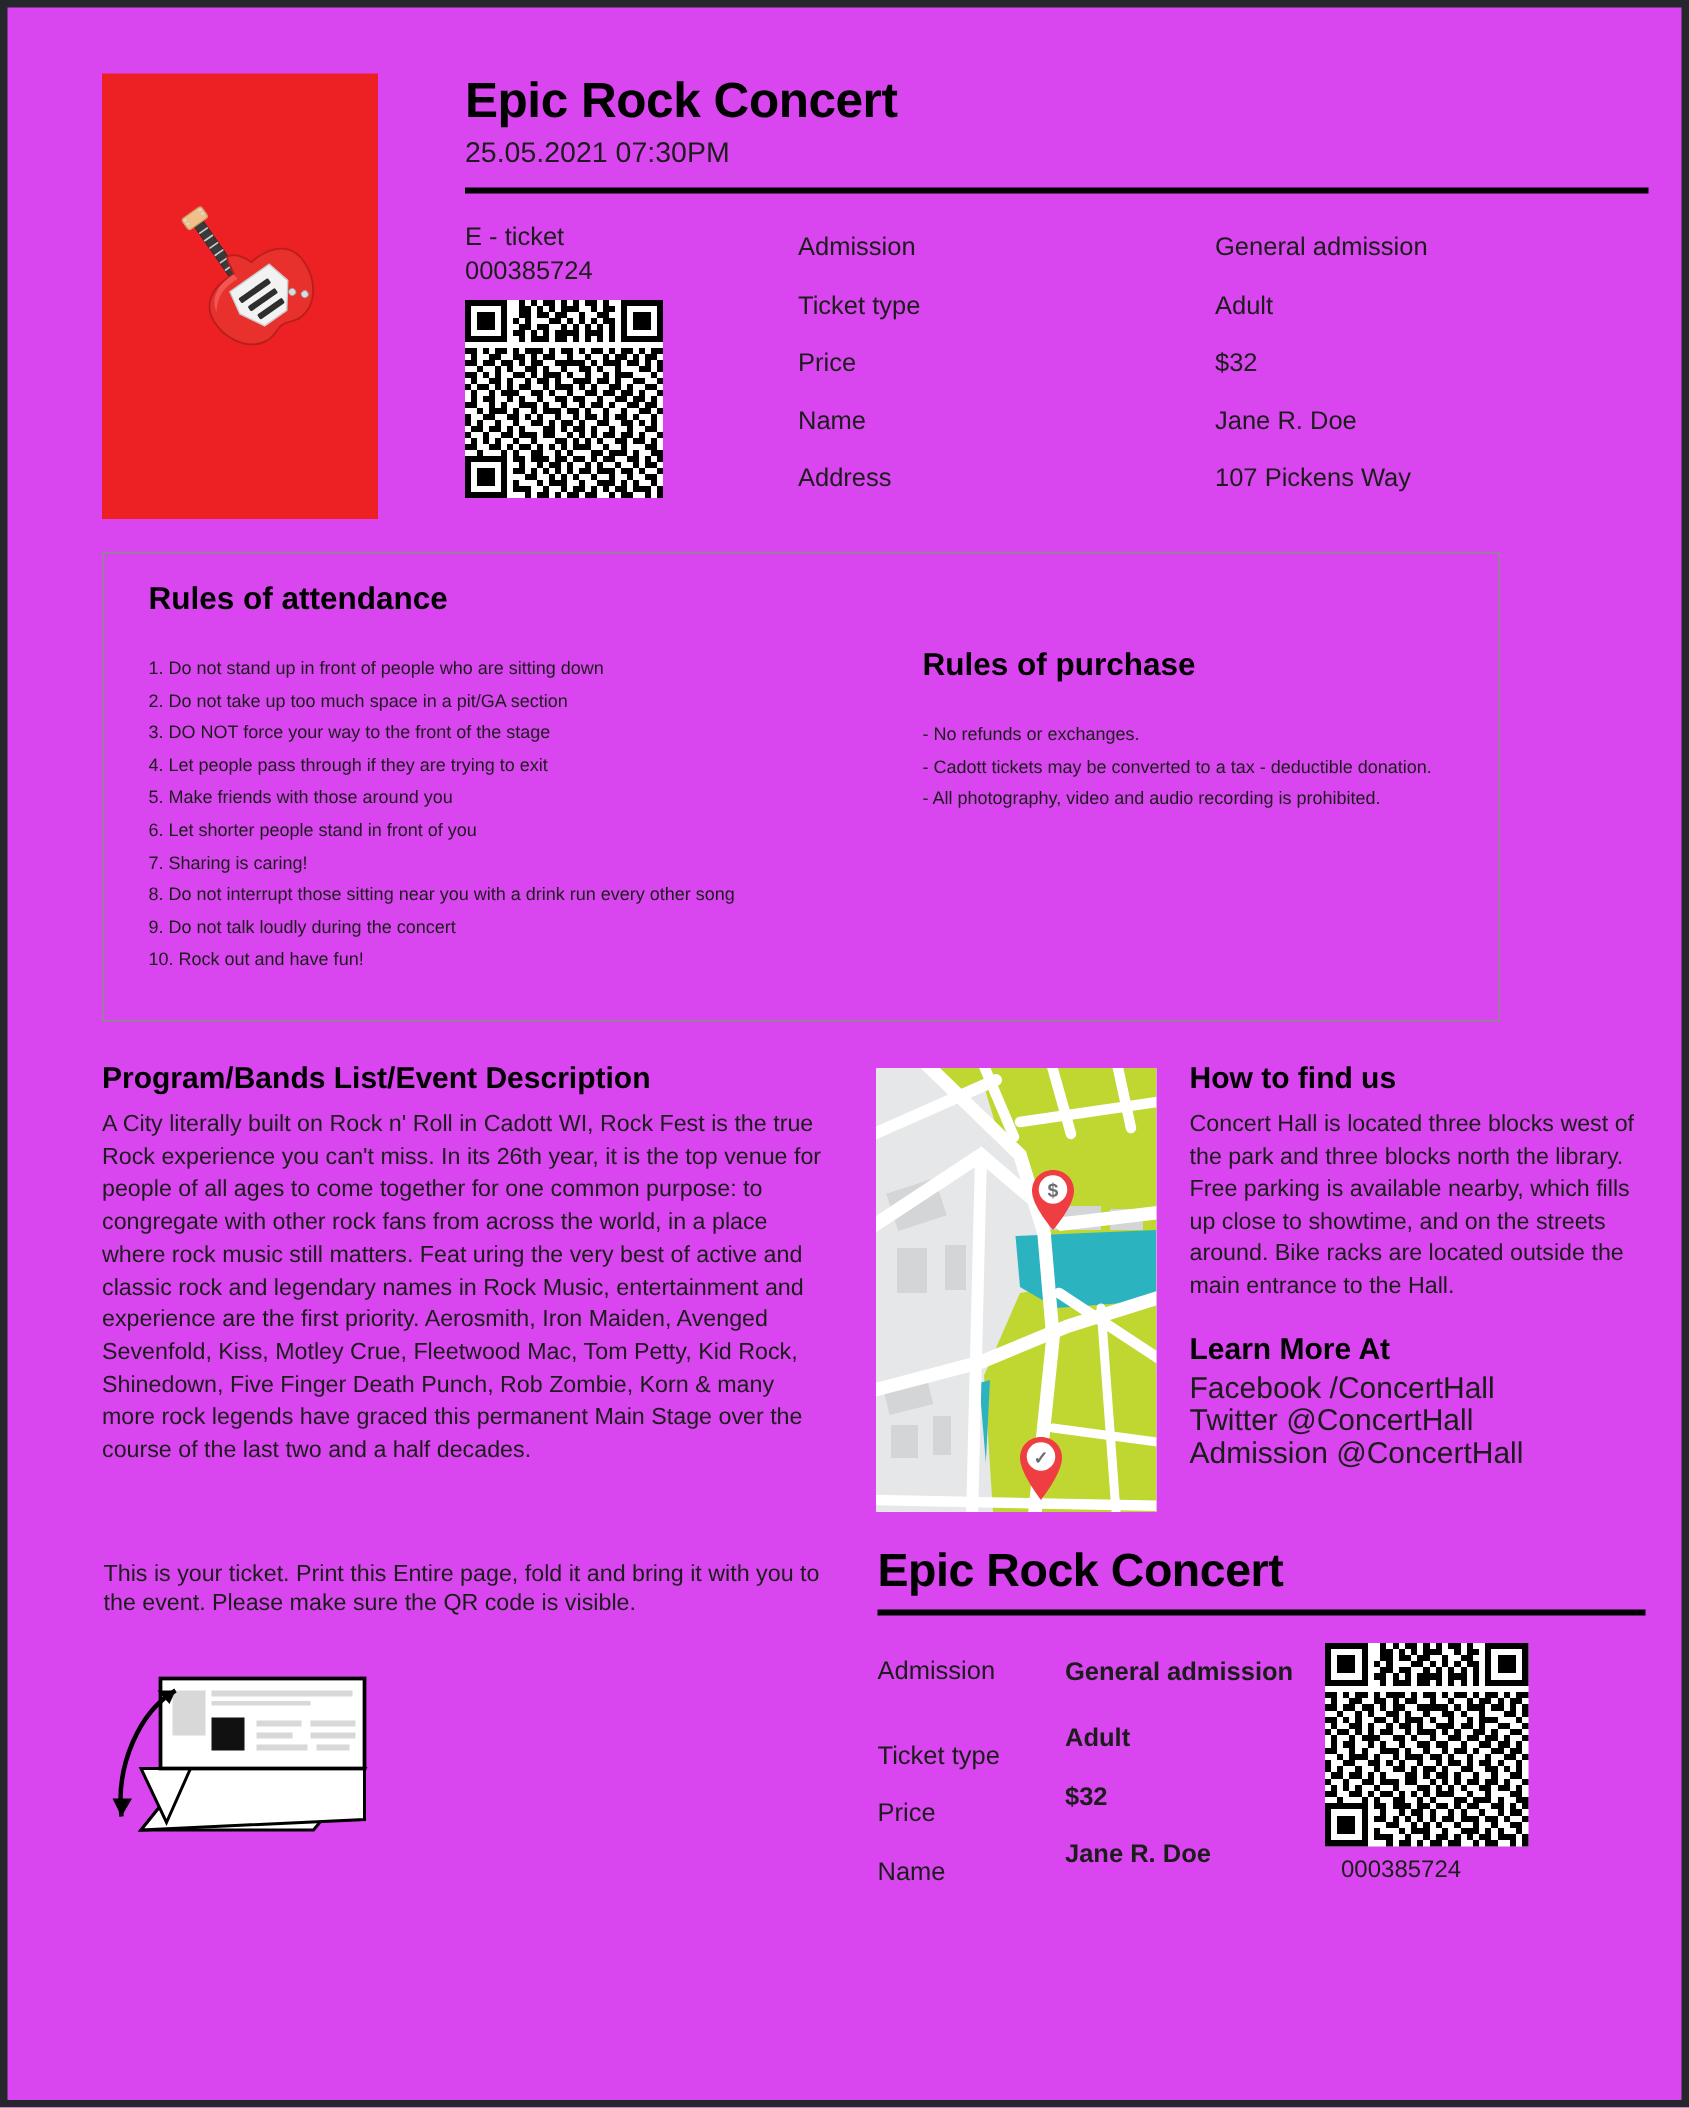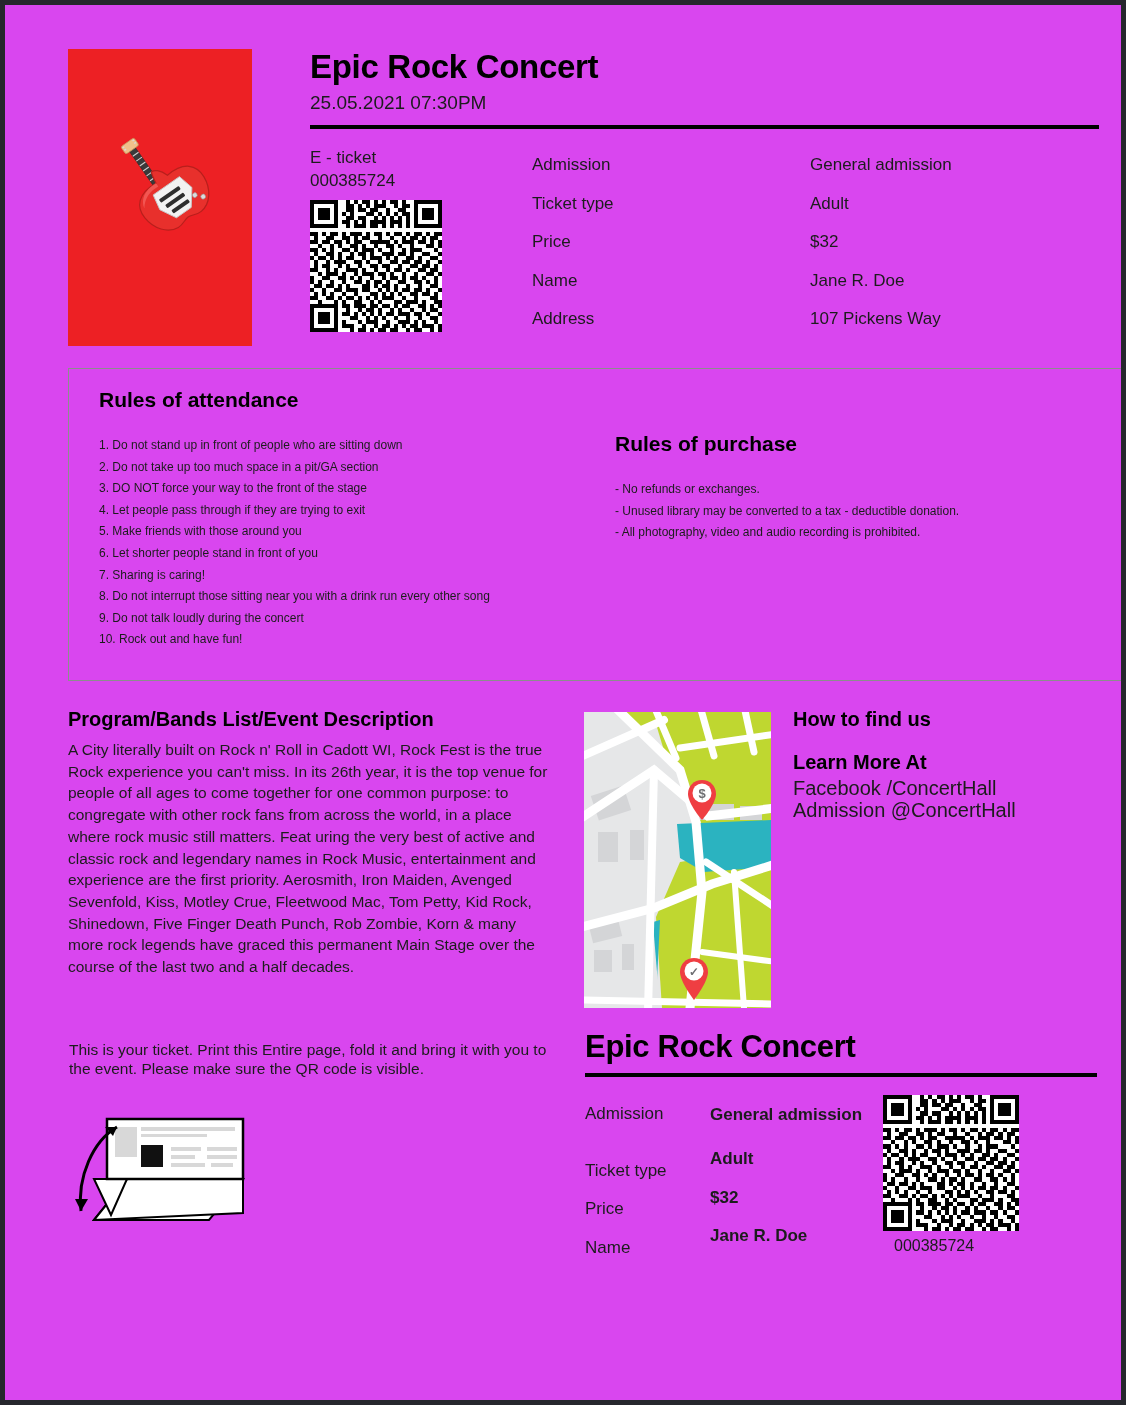--- a/index.html
+++ b/index.html
@@ -108,21 +108,21 @@
     font-size: 17px;
     line-height: 38.6px;
     white-space: nowrap;
   }
 
   
   .rules-box {
     position: absolute;
     left: 63px;
     top: 363px;
-    width: 1058px;
+    width: 932px;
     height: 313px;
     box-sizing: border-box;
     border: 1px solid #8c8c8c;
   }
   .rules-cols {
     display: flex;
     padding: 19px 0 0 0;
   }
   .rules-left {
     width: 540px;
@@ -399,21 +399,21 @@
         <div class="rules-list-item">5. Make friends with those around you</div>
         <div class="rules-list-item">6. Let shorter people stand in front of you</div>
         <div class="rules-list-item">7. Sharing is caring!</div>
         <div class="rules-list-item">8. Do not interrupt those sitting near you with a drink run every other song</div>
         <div class="rules-list-item">9. Do not talk loudly during the concert</div>
         <div class="rules-list-item">10. Rock out and have fun!</div>
       </div>
       <div class="rules-right">
         <div class="rules-h">Rules of purchase</div>
         <div class="purchase-item">- No refunds or exchanges.</div>
-        <div class="purchase-item">- Unused library may be converted to a tax - deductible donation.</div>
+        <div class="purchase-item">- Cadott tickets may be converted to a tax - deductible donation.</div>
         <div class="purchase-item">- All photography, video and audio recording is prohibited.</div>
       </div>
     </div>
   </div>
 
   <div class="program">
     <div class="section-h">Program/Bands List/Event Description</div>
     <p class="program-body">A City literally built on Rock n' Roll in Cadott WI, Rock Fest is the true Rock experience you can't miss. In its 26th year, it is the top venue for people of all ages to come together for one common purpose: to congregate with other rock fans from across the world, in a place where rock music still matters. Feat uring the very best of active and classic rock and legendary names in Rock Music, entertainment and experience are the first priority. Aerosmith, Iron Maiden, Avenged Sevenfold, Kiss, Motley Crue, Fleetwood Mac, Tom Petty, Kid Rock, Shinedown, Five Finger Death Punch, Rob Zombie, Korn &amp; many more rock legends have graced this permanent Main Stage over the course of the last two and a half decades.</p>
   </div>
 
@@ -466,22 +466,24 @@
       <g>
         <path d="M110,246 C118,246 124,252 124,260 C124,270 110,288 110,288 C110,288 96,270 96,260 C96,252 102,246 110,246 Z" fill="#ef3e42"></path>
         <circle cx="110" cy="259" r="9.5" fill="#ffffff"></circle>
         <text x="110" y="264" font-family="Liberation Sans, sans-serif" font-size="12" font-weight="bold" fill="#6d6e71" text-anchor="middle">✓</text>
       </g>
     </svg>
   </div>
 
   <div class="findus">
     <div class="section-h">How to find us</div>
+    <p class="findus-body">Concert Hall is located three blocks west of the park and three blocks north the library. Free parking is available nearby, which fills up close to showtime, and on the streets around. Bike racks are located outside the main entrance to the Hall.</p>
     <div class="learnmore-h">Learn More At</div>
     <div class="social-line">Facebook /ConcertHall</div>
+    <div class="social-line">Twitter @ConcertHall</div>
     <div class="social-line">Admission @ConcertHall</div>
   </div>
 
   <div class="fold-note">This is your ticket. Print this Entire page, fold it and bring it with you to the event. Please make sure the QR code is visible.</div>
 
   <div class="fold-diagram">
     <svg width="200" height="128" viewBox="0 0 200 128">
 
       <polygon points="27,117 60,76 176,76 142,117" fill="#ffffff" stroke="#000000" stroke-width="2"></polygon>
 

